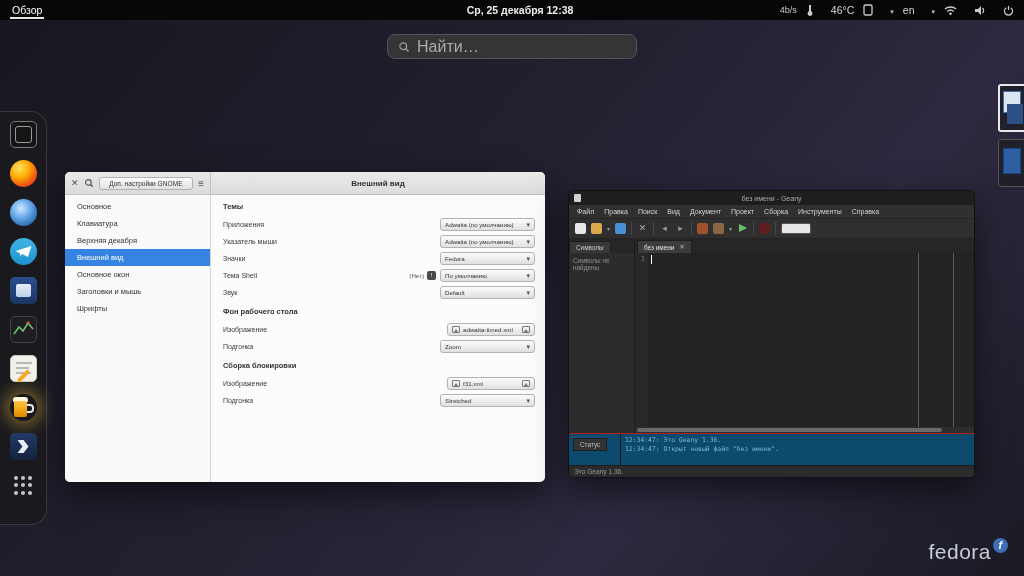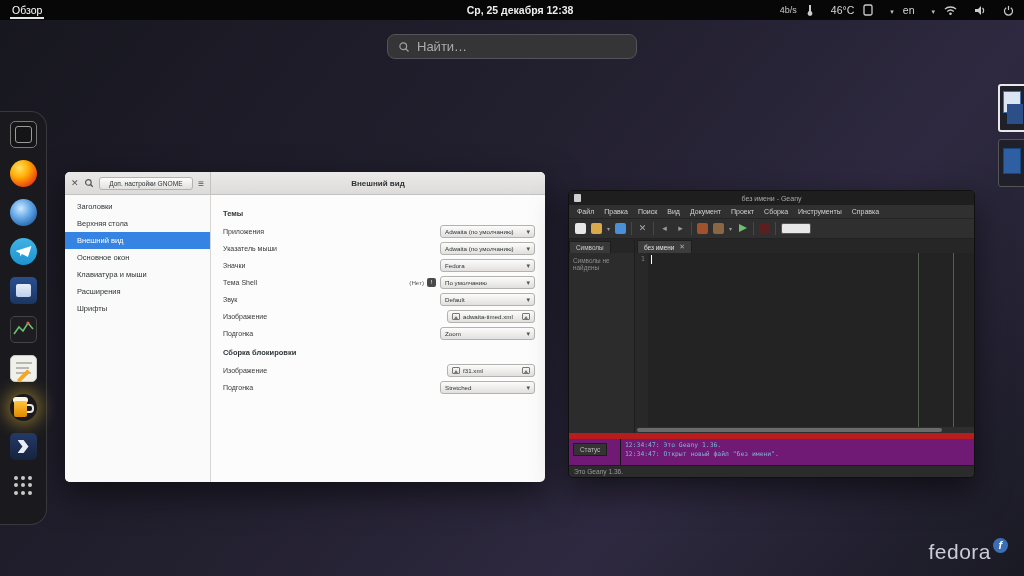--- a/index.html
+++ b/index.html
@@ -17,21 +17,21 @@
   .tb-center span { pointer-events:auto; }
   .tb-right { margin-left:auto; display:flex; align-items:center; gap:9px; padding-right:10px; z-index:2; }
   .tb-item { display:flex; align-items:flex-end; gap:17px; }
   .caret { font-size:7px; color:#bbb; }
   .tb-net { font-size:9px; color:#c9c9c9; }
   .icon-svg { display:block; }
   
   .search { position:absolute; top:34px; left:387px; width:250px; height:25px; background:#353538;
             border:1px solid #53535a; border-radius:8px; display:flex; align-items:center; gap:7px;
             padding:0 10px; z-index:40; }
-  .search-placeholder { color:#ababab; font-size:13px; }
+  .search-placeholder { color:#ababab; font-size:16px; }
   
   .dash { position:absolute; left:0; top:111px; width:47px; height:414px; background:rgba(26,26,30,.96);
           border:1px solid #38383e; border-left:none; border-radius:0 16px 16px 0;
           display:flex; flex-direction:column; align-items:center; padding:9px 0; gap:12px; z-index:30; }
   .dock-ic { width:27px; height:27px; position:relative; cursor:pointer; flex:0 0 auto; }
   .ic-shot { width:100%; height:100%; background:#151517; border:1px solid #7a7a7a; border-radius:5px; }
   .ic-shot::after { content:""; position:absolute; inset:5px; border:1px solid #9a9a9a; border-radius:3px; }
   .ic-fire { width:100%; height:100%; border-radius:50%;
              background:radial-gradient(circle at 35% 30%, #ffe066 0%, #ffb005 35%, #f2600d 65%, #c4003a 100%); }
   .ic-glob { width:100%; height:100%; border-radius:50%;
@@ -69,21 +69,21 @@
   .tw-close { color:#555; font-size:9px; cursor:pointer; }
   .tw-title-btn { flex:1; background:linear-gradient(#fdfdfd,#e2e0de); border:1px solid #b4b2af; border-radius:3px;
                   font-size:6.6px; text-align:center; padding:2px 1px; white-space:nowrap; overflow:hidden; cursor:pointer; }
   .tw-burger { color:#555; font-size:10px; cursor:pointer; }
   .tw-header-right { flex:1; background:linear-gradient(#eceae9,#dedcda); display:flex; align-items:center;
                      justify-content:center; font-weight:bold; font-size:8px; color:#2e3436; }
   .tw-body { display:flex; height:287px; }
   .tw-sidebar { width:146px; background:#fafafa; border-right:1px solid #d8d6d4; padding-top:3px; }
   .tw-side-item { padding:4px 12px; font-size:7.5px; color:#2e3436; cursor:pointer; height:17px; }
   .tw-side-item.selected { background:#3584e4; color:#fff; }
-  .tw-content { flex:1; padding:8px 10px 0 12px; overflow:hidden; }
+  .tw-content { flex:1; padding:1px 10px 0 12px; overflow:hidden; }
   .tw-heading { font-weight:bold; font-size:7.5px; margin:6px 0 5px; }
   .tw-row { display:flex; align-items:center; height:17px; }
   .tw-row-label { font-size:7px; color:#3a3a3a; }
   .tw-spacer { flex:1; }
   .tw-combo { width:95px; height:13px; background:linear-gradient(#fcfcfc,#e2e0de); border:1px solid #b4b2af;
               border-radius:3px; display:flex; align-items:center; padding:0 4px; font-size:6.2px; color:#2e3436;
               cursor:pointer; }
   .tw-combo .val { flex:1; white-space:nowrap; overflow:hidden; text-overflow:ellipsis; }
   .tw-combo .caret { color:#555; }
   .tw-filebtn { width:88px; }
@@ -130,21 +130,21 @@
   .ge-doc-tab { background:#3c3c3c; color:#e0e0e0; font-size:6.4px; padding:2px 6px; border:1px solid #1d1d1d; border-bottom:none;
                 display:flex; align-items:center; gap:5px; cursor:pointer; }
   .ge-doc-close { color:#aaa; font-size:7px; cursor:pointer; }
   .ge-editor { flex:1; background:#232323; position:relative; display:flex; min-height:0; }
   .ge-gutter { width:13px; background:#282828; color:#7b7b7b; font-family:"DejaVu Sans Mono", monospace; font-size:7px;
                text-align:right; padding:2px 3px 0 0; }
   .ge-caret { position:absolute; left:16px; top:2px; width:1px; height:9px; background:#fff; }
   .ge-marker { position:absolute; top:0; bottom:0; width:1px; background:#55604e; }
   .ge-hscroll { height:6px; background:#2e2e2e; position:relative; }
   .ge-hthumb { position:absolute; left:2px; top:1px; height:4px; width:90%; background:#6a6a6a; border-radius:2px; }
-  .ge-bottom { height:32px; background:#701a75; border-top:6px solid #b91c1c; display:flex; }
+  .ge-bottom { height:32px; background:#0c4a6e; border-top:1px solid #b91c1c; display:flex; }
   .ge-btabs { width:52px; border-right:1px solid #151515; padding-top:4px; }
   .ge-btab { background:#343434; color:#bdbdbd; font-size:6.4px; padding:2px 6px; margin-left:4px; border:1px solid #1d1d1d;
              display:inline-block; cursor:pointer; }
   .ge-msgs { flex:1; padding:2px 4px; font-family:"DejaVu Sans Mono", monospace; font-size:6.4px; color:#7fb2d0;
              line-height:9px; white-space:nowrap; overflow:hidden; }
   .ge-status { height:12px; background:#2b2b2b; border-top:1px solid #1c1c1c; color:#9a9a9a; font-size:6.6px;
                display:flex; align-items:center; padding:0 5px; }
   
   .ws { position:absolute; right:0; top:84px; width:26px; display:flex; flex-direction:column; gap:7px; z-index:30; }
   .ws-thumb { width:30px; height:48px; background:#20202a; border:1px solid #555; border-radius:3px 0 0 3px; position:relative; cursor:pointer; }
@@ -274,26 +274,26 @@
           <circle cx="7" cy="7" r="4.5" stroke="#555" stroke-width="1.8" fill="none"></circle>
           <line x1="10.5" y1="10.5" x2="14" y2="14" stroke="#555" stroke-width="2"></line>
         </svg>
       <span class="tw-title-btn">Доп. настройки GNOME</span>
       <span class="tw-burger">≡</span>
     </div>
     <div class="tw-header-right">Внешний вид</div>
   </div>
   <div class="tw-body">
     <div class="tw-sidebar">
-      <div class="tw-side-item">Заголовки</div>
-      <div class="tw-side-item">Верхняя стола</div>
+      <div class="tw-side-item">Основное</div>
+      <div class="tw-side-item">Клавиатура</div>
+      <div class="tw-side-item">Верхняя декабря</div>
       <div class="tw-side-item selected">Внешний вид</div>
       <div class="tw-side-item">Основное окон</div>
-      <div class="tw-side-item">Клавиатура и мыши</div>
-      <div class="tw-side-item">Расширения</div>
+      <div class="tw-side-item">Заголовки и мышь</div>
       <div class="tw-side-item">Шрифты</div>
     </div>
     <div class="tw-content">
       <div class="tw-heading">Темы</div>
       <div class="tw-row">
         <span class="tw-row-label">Приложения</span>
           <span class="tw-spacer"></span>
         <span class="tw-combo">
             <span class="val">Adwaita (по умолчанию)</span>
             <span class="caret">▾</span>
@@ -327,20 +327,21 @@
       </div>
       <div class="tw-row">
         <span class="tw-row-label">Звук</span>
           <span class="tw-spacer"></span>
         <span class="tw-combo">
             <span class="val">Default</span>
             <span class="caret">▾</span>
           </span>
       </div>
 
+      <div class="tw-heading">Фон рабочего стола</div>
       <div class="tw-row">
         <span class="tw-row-label">Изображение</span>
           <span class="tw-spacer"></span>
         <span class="tw-combo tw-filebtn">
             <span class="pic-ic"></span>
             <span class="val">adwaita-timed.xml</span>
             <span class="pic-ic right"></span>
           </span>
       </div>
       <div class="tw-row">

